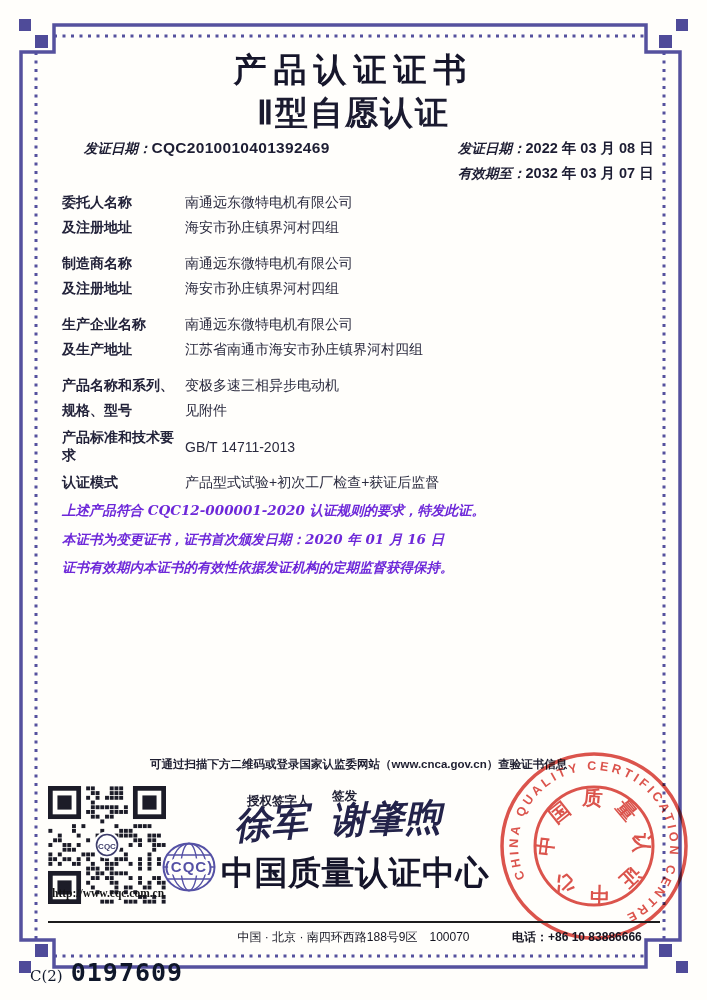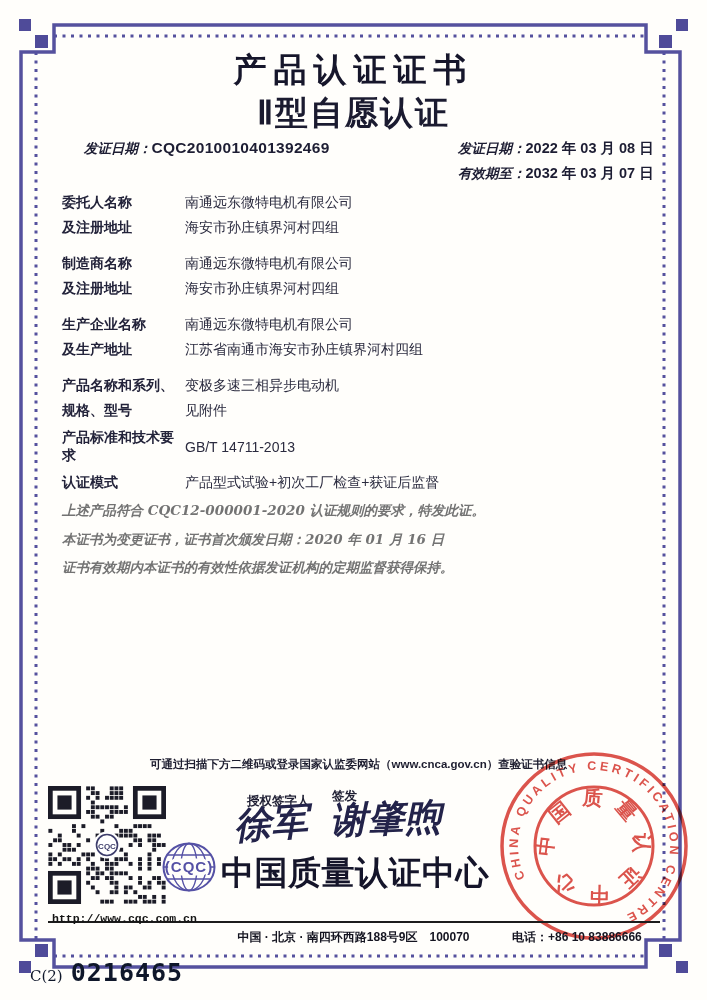--- a/index.html
+++ b/index.html
@@ -22,21 +22,21 @@
   .certno .val{font-family:"Liberation Sans", sans-serif; font-style:normal; font-weight:700; font-size:15.5px; letter-spacing:.3px;}
   .dates{top:136px; left:458px; font-size:13.5px; color:#1d1d33; line-height:25px; white-space:nowrap;}
   .dates .val{font-family:"Liberation Sans", sans-serif; font-style:normal; font-weight:700; font-size:14.5px;}
   
   .fields{top:190px; left:62px; width:575px;}
   .fgroup{margin-bottom:11px;}
   .frow{display:flex; height:25px; align-items:center;}
   .frow .flabel{width:123px; flex:0 0 123px; font-weight:700; font-size:14px; color:#23233a;}
   .frow .fvalue{font-size:14px; color:#2b2b3f;}
   
-  .statements{top:496px; left:62px; width:580px; line-height:28.5px; font-size:13.5px; color:#737373;}
+  .statements{top:496px; left:62px; width:580px; line-height:28.5px; font-size:13.5px; color:#6d28d9;}
   .statements div{white-space:nowrap;}
   
   .verify{top:757px; left:150px; font-size:11.5px; font-weight:700; color:#1e1e30; white-space:nowrap;}
   
   .qr{top:786px; left:48px;}
   
   .sig-label{font-size:12.5px; font-weight:700; color:#1f1f33; white-space:nowrap;}
   .sig-auth-l{top:793px; left:247px;}
   .sig-issue-l{top:788px; left:332px;}
   .sig-name{font-family:"DejaVu Serif", serif; font-style:italic; font-weight:600;
@@ -44,23 +44,23 @@
   .sig-name1{top:799px; left:234px; transform:rotate(-4deg);}
   .sig-name2{top:794px; left:330px; transform:rotate(-2deg);}
   
   .org-logo{top:841px; left:161px;}
   .org-name{top:851px; left:221px; font-size:33px; font-weight:600; color:#15152a;
             letter-spacing:.5px; white-space:nowrap;}
   
   .stamp{top:749px; left:497px; mix-blend-mode:multiply; opacity:.92;}
   
   .footline{top:921px; left:48px; width:612px; height:2px; background:#1c1c1c;}
-  .foot-url{top:912px; left:52px; font-family:Liberation Mono, monospace; font-weight:700;
+  .foot-url{top:887px; left:52px; font-family:Liberation Serif, serif; font-weight:700;
             font-size:11.5px; color:#141414;}
-  .foot-addr{top:929px; left:0; right:0; text-align:center; font-size:12px; font-weight:700; color:#141420;}
+  .foot-addr{top:929px; left:0; right:0; text-align:center; font-size:12px; font-weight:400; color:#141420;}
   .foot-phone{top:929px; left:512px; font-size:12px; font-weight:700; color:#141420; white-space:nowrap;}
   
   .serial{top:958px; left:30px; display:flex; align-items:baseline; color:#0f172a;}
   .serial .pre{font-family:"DejaVu Serif", serif; font-size:15px; margin-right:8px;}
   .serial .num{font-family:"DejaVu Sans Mono", monospace; font-weight:700; font-size:25px; letter-spacing:1px;}
 </style>
 </head>
 <body>
 
 <div class="page">
@@ -391,16 +391,16 @@
     </text>
   </svg>
 
   <div class="abs footline"></div>
   <div class="abs foot-url">http://www.cqc.com.cn</div>
   <div class="abs foot-addr">中国 · 北京 · 南四环西路188号9区　100070</div>
   <div class="abs foot-phone">电话：+86 10 83886666</div>
 
   <div class="abs serial">
     <span class="pre">C(2)</span>
-    <span class="num">0216465</span>
+    <span class="num">0197609</span>
   </div>
 
 </div>
 
 </body></html>

